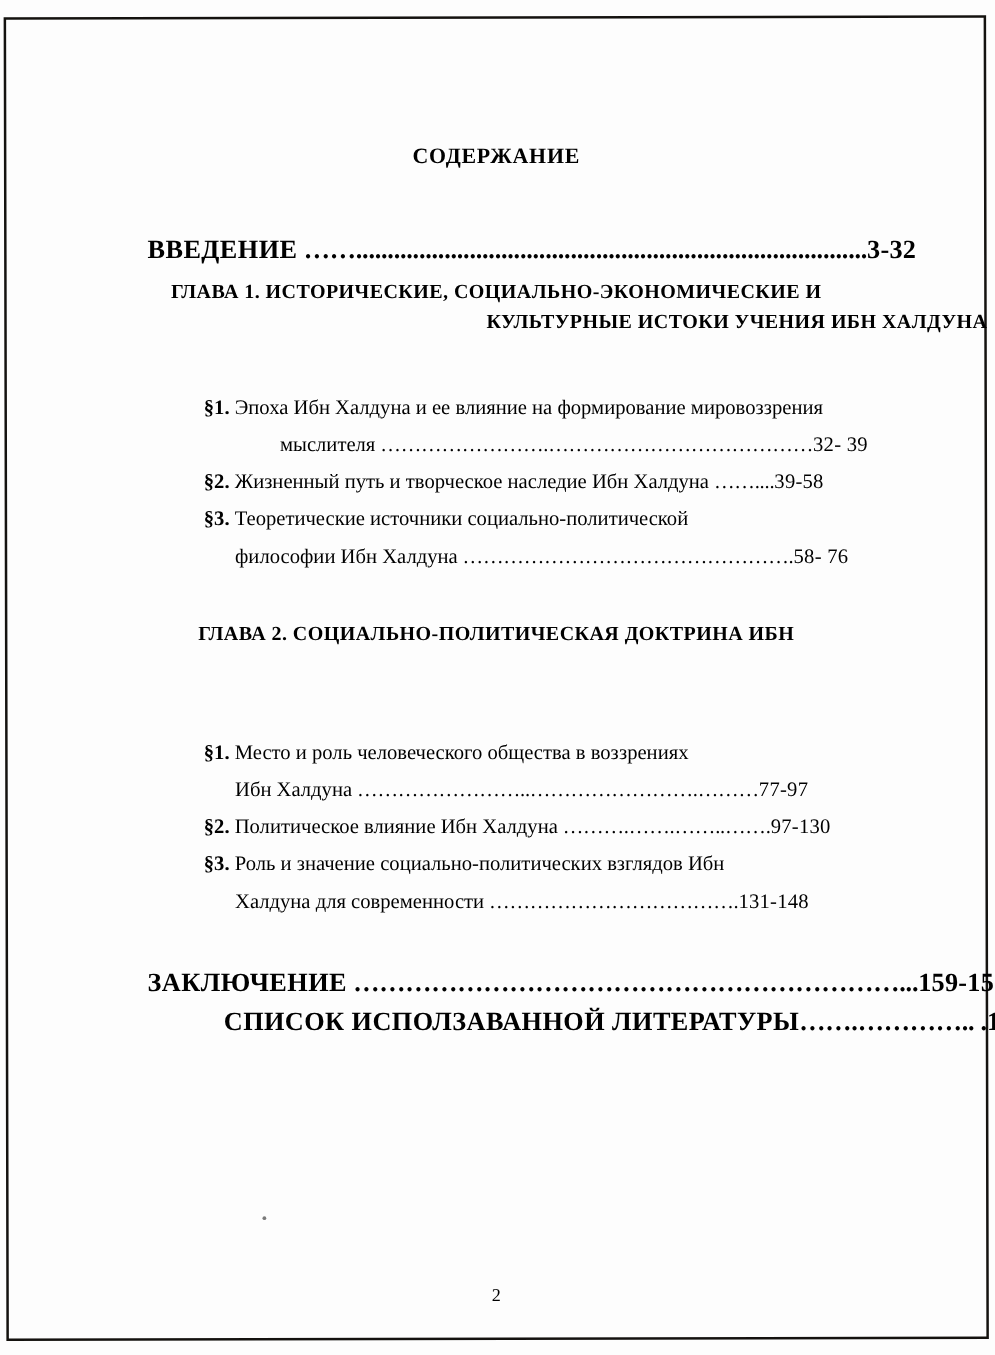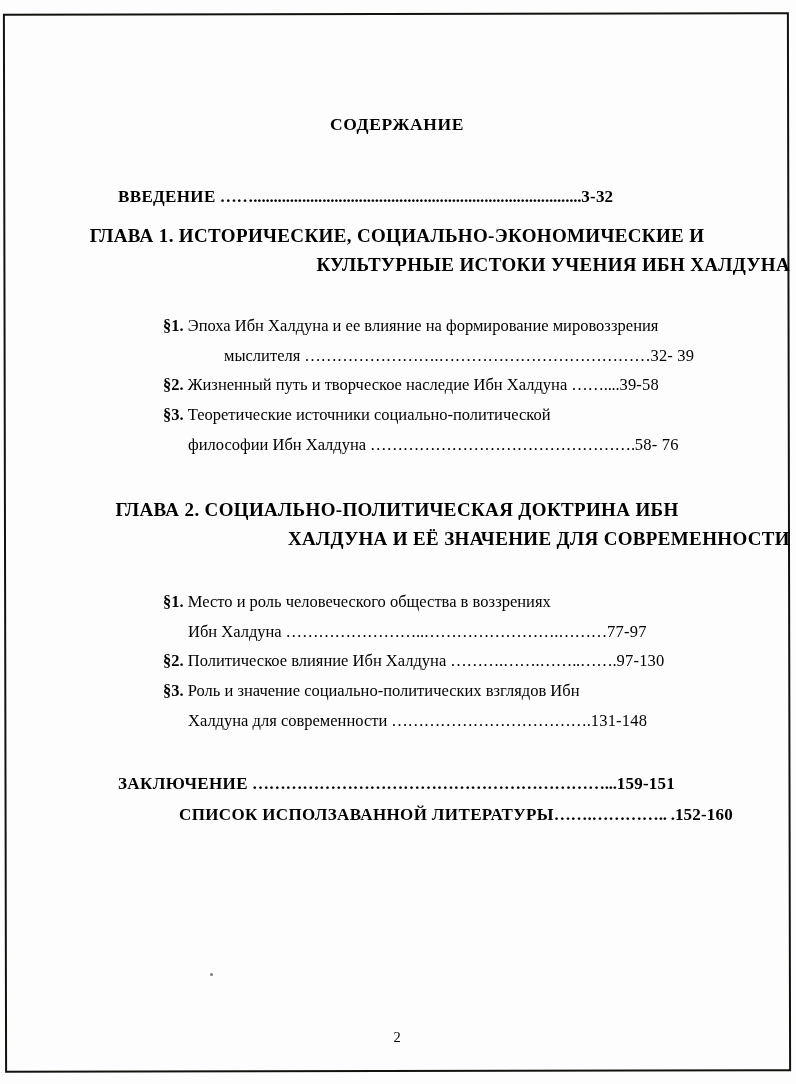--- a/index.html
+++ b/index.html
@@ -47,35 +47,35 @@
     left: 0; right: 0;
     top: 101px;
     text-align: center;
     font-weight: bold;
     font-size: 17.5px;
     letter-spacing: 0.6px;
   }
 
   .entry {
     position: absolute;
-    font-size: 17px;
+    font-size: 21px;
     line-height: 1.42;
     white-space: nowrap;
   }
 
   .front-entry {
     font-weight: bold;
     letter-spacing: 0.35px;
   }
 
   .chapter-head {
     position: absolute;
     left: 0; right: 0;
     font-weight: bold;
-    font-size: 19px;
+    font-size: 16px;
     text-align: center;
     letter-spacing: 0.35px;
     line-height: 1.52;
   }
   .chapter-head .l1 { display: block; }
   .chapter-head .l2 { display: block; text-align: right; }
 
   .sec {
     position: absolute;
     font-size: 16.5px;
@@ -133,21 +133,20 @@
     <div class="sec" style="left:159px; top:301px;text-align:right;"><span class="mark">§1.</span> <span>Эпоха Ибн Халдуна и ее влияние на формирование мировоззрения</span></div>
     <div class="sec-cont" style="left:184px; top:331px;margin-left:36px;"><span>мыслителя</span><span class="dots"> …………………….…………………………………</span><span class="pages">32- 39</span></div>
 
     <div class="sec" style="left:159px; top:360px;"><span class="mark">§2.</span> <span>Жизненный путь и творческое наследие Ибн Халдуна</span><span class="dots">  ……....</span><span class="pages">39-58</span></div>
 
     <div class="sec" style="left:159px; top:390px;"><span class="mark">§3.</span> <span>Теоретические источники социально-политической</span></div>
     <div class="sec-cont" style="left:184px; top:420px;"><span>философии Ибн Халдуна</span><span class="dots">  ………………………………………….</span><span class="pages">58- 76</span></div>
 
     <div class="chapter-head" style="top:483px;">
       <span class="l1">ГЛАВА 2. СОЦИАЛЬНО-ПОЛИТИЧЕСКАЯ ДОКТРИНА ИБН</span>
-      <span class="l2">ХАЛДУНА И ЕЁ ЗНАЧЕНИЕ ДЛЯ СОВРЕМЕННОСТИ</span>
     </div>
 
     <div class="sec" style="left:159px; top:577px;"><span class="mark">§1.</span> <span>Место и роль человеческого общества в воззрениях</span></div>
     <div class="sec-cont" style="left:184px; top:607px;"><span>Ибн Халдуна</span><span class="dots">  ……………………..…………………….………</span><span class="pages">77-97</span></div>
 
     <div class="sec" style="left:159px; top:636px;"><span class="mark">§2.</span> <span>Политическое влияние Ибн Халдуна</span><span class="dots"> ……….…….……..…….</span><span class="pages">97-130</span></div>
 
     <div class="sec" style="left:159px; top:666px;"><span class="mark">§3.</span> <span>Роль и значение социально-политических взглядов Ибн</span></div>
     <div class="sec-cont" style="left:184px; top:696px;"><span>Халдуна для современности</span><span class="dots">      ……………………………….</span><span class="pages">131-148</span></div>
 

